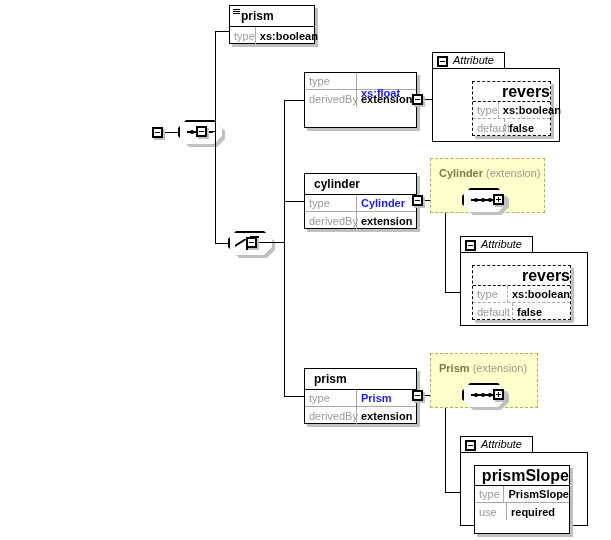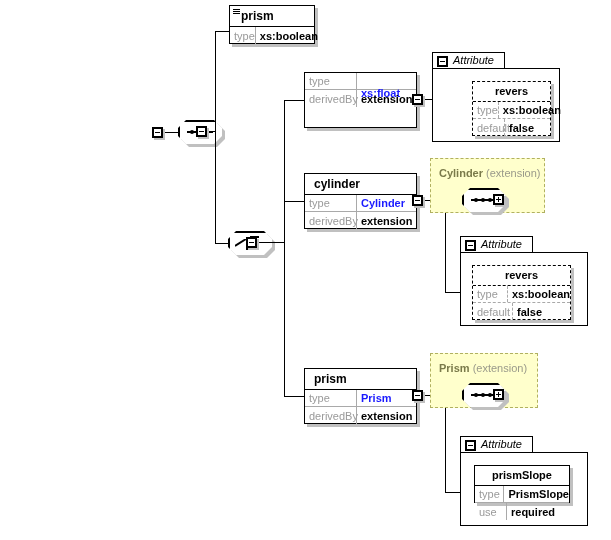--- a/index.html
+++ b/index.html
@@ -121,22 +121,22 @@
   .attrbox .tabtgl i{position:absolute;left:1px;top:3px;width:5px;height:1px;background:#000;}
 
   
   .acard{
     position:absolute;box-sizing:border-box;background:#ffffff;
     box-shadow:3px 3px 0 0 #c0c0c0;
   }
   .acard.optional{border:1px dashed #000000;}
   .acard.required{border:1px solid #000000;}
   .acard .ahdr{
-    box-sizing:border-box;height:20px;line-height:19px;text-align:center;
-    font-weight:bold;font-size:11px;
+    box-sizing:border-box;height:20px;line-height:19px;text-align:right;
+    font-weight:bold;font-size:16px;
   }
   .acard.optional .ahdr{border-bottom:1px dashed #000000;}
   .acard.required .ahdr{border-bottom:1px solid #000000;}
   .acard .arow{box-sizing:border-box;display:flex;height:17px;line-height:16px;}
   .acard.optional .arow{border-bottom:1px dashed #a9a9a9;}
   .acard.required .arow{border-bottom:1px solid #a9a9a9;}
   .acard .arow:last-child{border-bottom:none;}
   .acard .ak{
     box-sizing:border-box;color:#9a9a9a;padding-left:4px;font-size:11px;
     display:flex;align-items:center;white-space:nowrap;
@@ -367,21 +367,21 @@
   </div>
 
   <div class="attrbox" style="left:460px;top:436px;width:128px;height:90px;">
     <div class="tab" style="width:73px;">
       <span class="tabtgl">
           <i></i>
         </span>
       <span>Attribute</span>
     </div>
     <div class="body" style="top:16px;width:128px;height:74px;"></div>
-    <div class="acard required" style="left:14px;top:29px;width:96px;height:38px;">
+    <div class="acard required" style="left:14px;top:29px;width:96px;height:69px;">
       <div class="ahdr">prismSlope</div>
       <div class="arow">
         <div class="ak" style="width:32px;">type</div>
         <div class="av" style="flex:1;">PrismSlope</div>
       </div>
       <div class="arow">
         <div class="ak" style="width:32px;">use</div>
         <div class="av" style="flex:1;">required</div>
       </div>
     </div>

